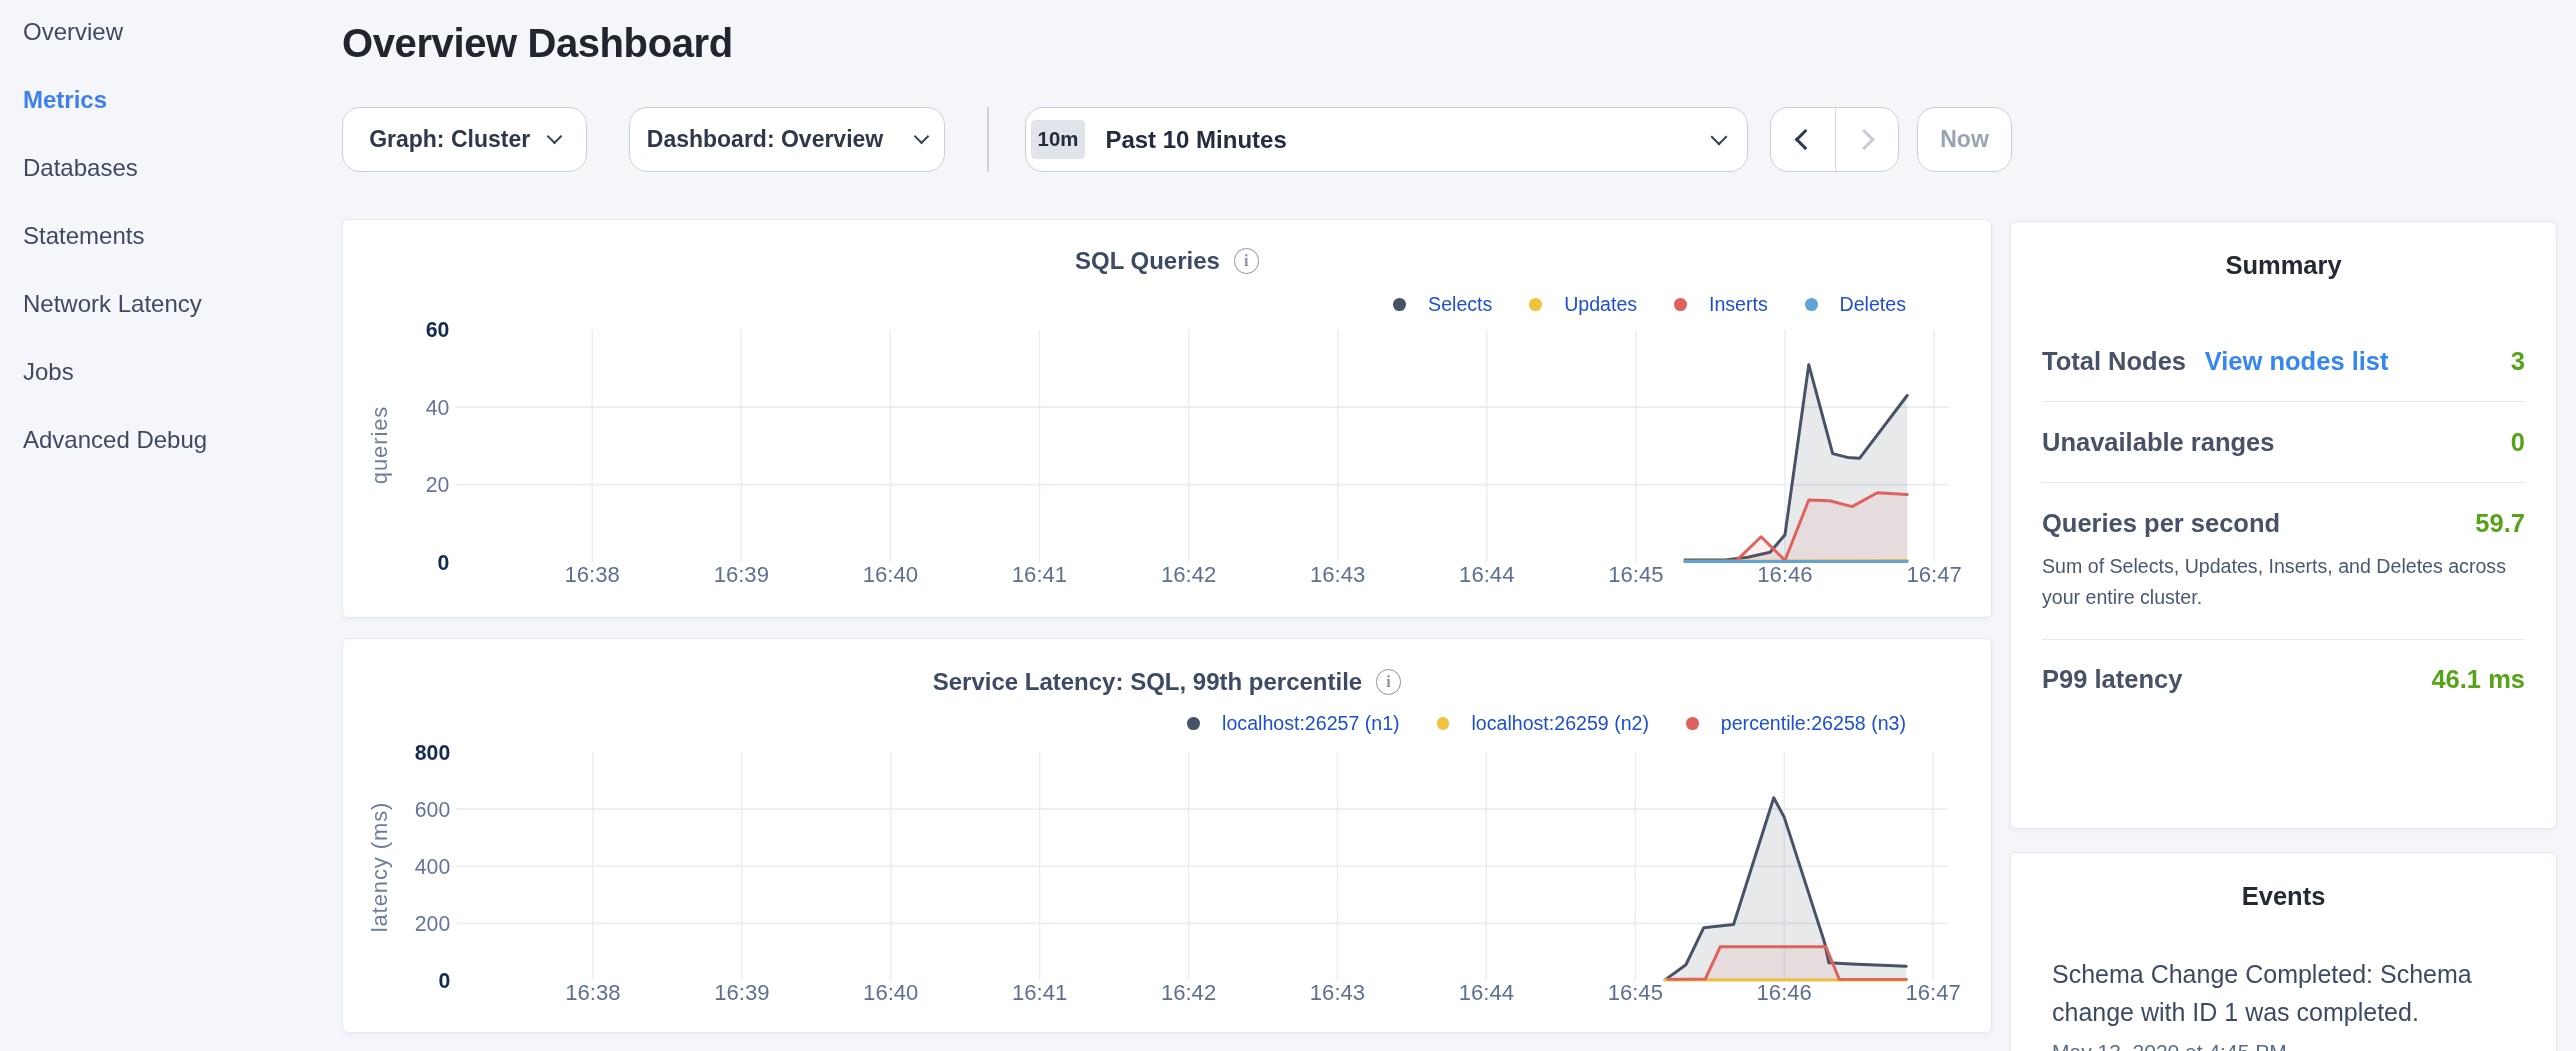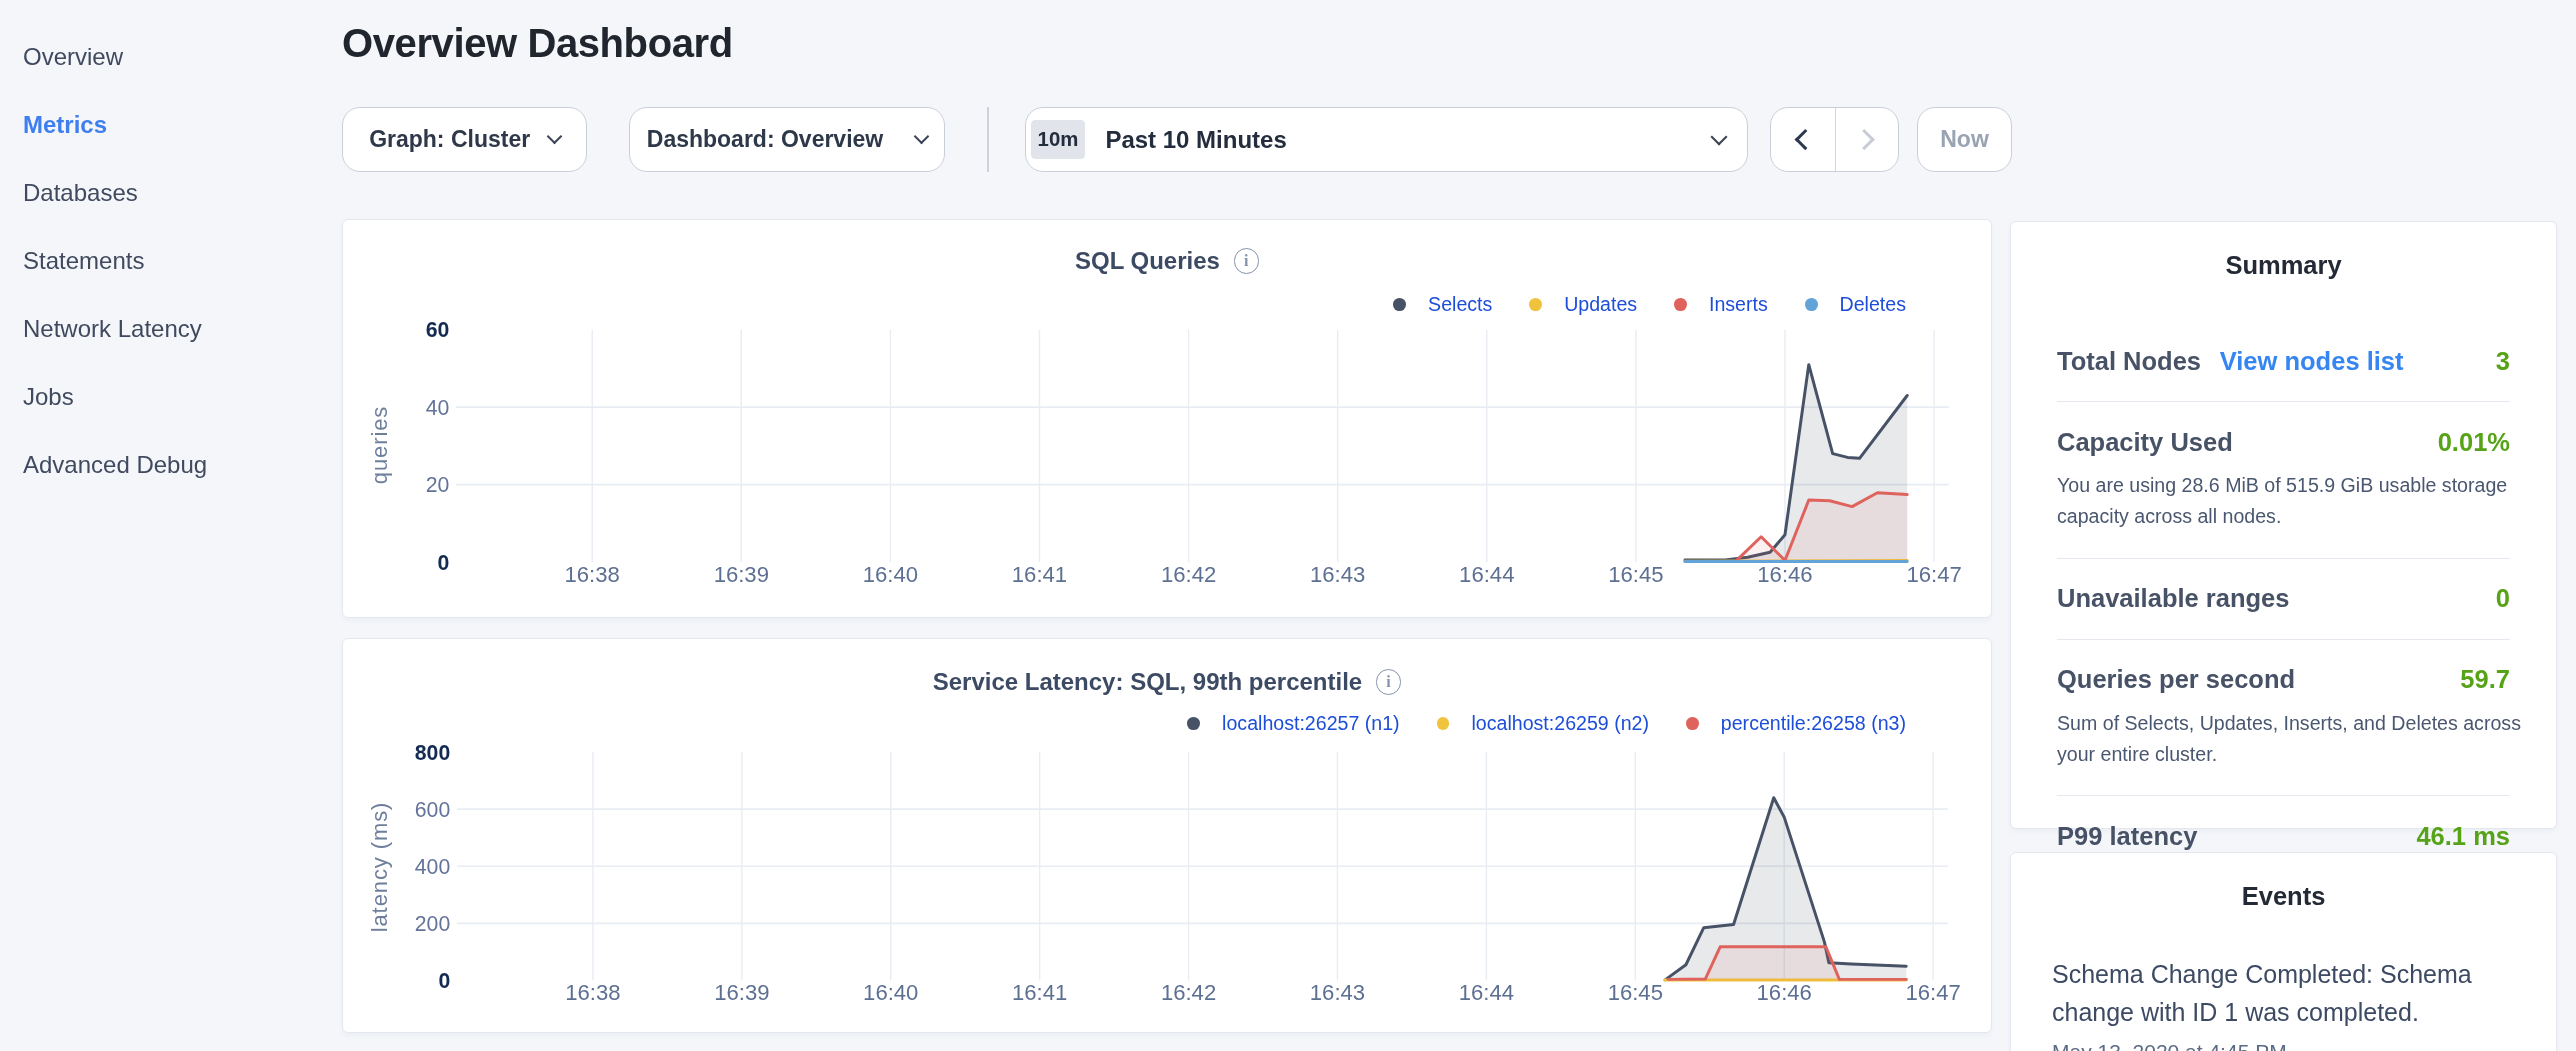--- a/index.html
+++ b/index.html
@@ -4,21 +4,21 @@
 <style>
   * { margin:0; padding:0; box-sizing:border-box; }
   html,body { background:#eef0f5; }
   body { font-family:"Liberation Sans","DejaVu Sans",sans-serif; }
   .app {
     position:relative; width:2576px; height:1051px;
     background:#f4f6fa; overflow:hidden; color:#3f4a5f;
   }
 
   
-  .sidebar { position:absolute; left:23px; top:14.5px; width:306px;margin-top:25px; }
+  .sidebar { position:absolute; left:23px; top:14.5px; width:306px; }
   .nav-item {
     height:34px; line-height:34px; margin-bottom:34px;
     font-size:24px; color:#3f4a5f; cursor:pointer; white-space:nowrap;
   }
   .nav-item.active { color:#3e7ef0; font-weight:700; }
 
   
   .page-title {
     position:absolute; left:342px; top:21px;
     font-size:40px; font-weight:600; color:#21262e; letter-spacing:-0.4px;
@@ -90,21 +90,21 @@
   .ylab {
     position:absolute; left:37px; transform:translate(-50%,-50%) rotate(-90deg);
     font-size:22px; color:#6e7f9b; white-space:nowrap; letter-spacing:0.9px;
   }
   svg.chart { position:absolute; left:0; top:0; display:block; }
   .ax-time { fill:#5d7092; font-size:26px; font-family:"Liberation Sans",sans-serif; }
   .ax-y { fill:#63739a; font-size:25px; font-family:"Liberation Sans",sans-serif; }
   .ax-y.bold { fill:#132a52; font-weight:700; }
 
   
-  .summary-panel { left:2010px; top:221px; width:547px; height:608px; padding:0 46px; }
+  .summary-panel { left:2010px; top:221px; width:547px; height:608px; padding:0 31px; }
   .side-title { padding-top:29px; text-align:center; font-size:25.5px; font-weight:700; color:#242a35; }
   .sum-block { border-bottom:1.3px solid #e5e9ef; padding:25.5px 0 25.5px; }
   .sum-block.first { margin-top:41px; }
   .sum-block.last { border-bottom:none; }
   .sum-row { display:flex; align-items:baseline; }
   .sum-label { font-size:25.5px; font-weight:700; color:#475266; white-space:nowrap; }
   .sum-link { margin-left:18.7px; font-size:25.5px; font-weight:700; color:#3585f3; cursor:pointer; white-space:nowrap; }
   .sum-value { margin-left:auto; font-size:25.5px; font-weight:700; color:#56a317; white-space:nowrap; }
   .sum-desc { margin-top:13.6px; font-size:19.6px; line-height:31px; color:#4a5770; width:472px; }
 
@@ -274,27 +274,20 @@
     <div class="side-title">Summary</div>
 
     <div class="sum-block first">
       <div class="sum-row">
         <span class="sum-label">Total Nodes</span>
         <span class="sum-link">View nodes list</span>
         <span class="sum-value">3</span>
       </div>
     </div>
 
-    <div class="sum-block">
-      <div class="sum-row">
-        <span class="sum-label">Capacity Used</span>
-        <span class="sum-value">0.01%</span>
-      </div>
-      <div class="sum-desc">You are using 28.6 MiB of 515.9 GiB usable storage capacity across all nodes.</div>
-    </div>
 
     <div class="sum-block">
       <div class="sum-row">
         <span class="sum-label">Unavailable ranges</span>
         <span class="sum-value">0</span>
       </div>
     </div>
 
     <div class="sum-block">
       <div class="sum-row">

